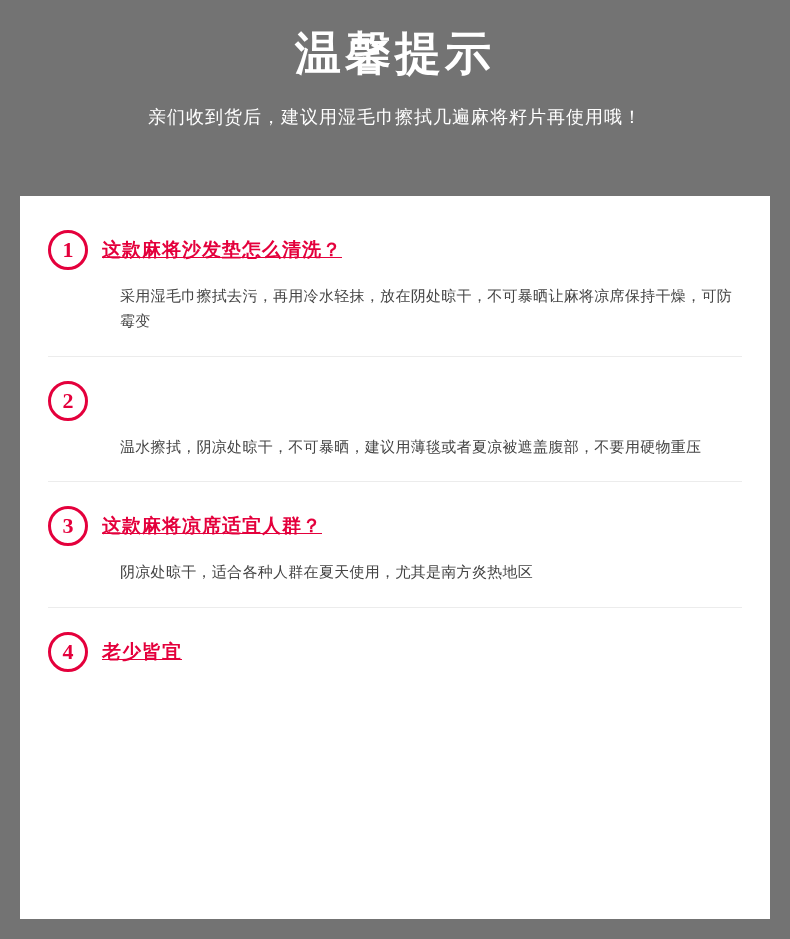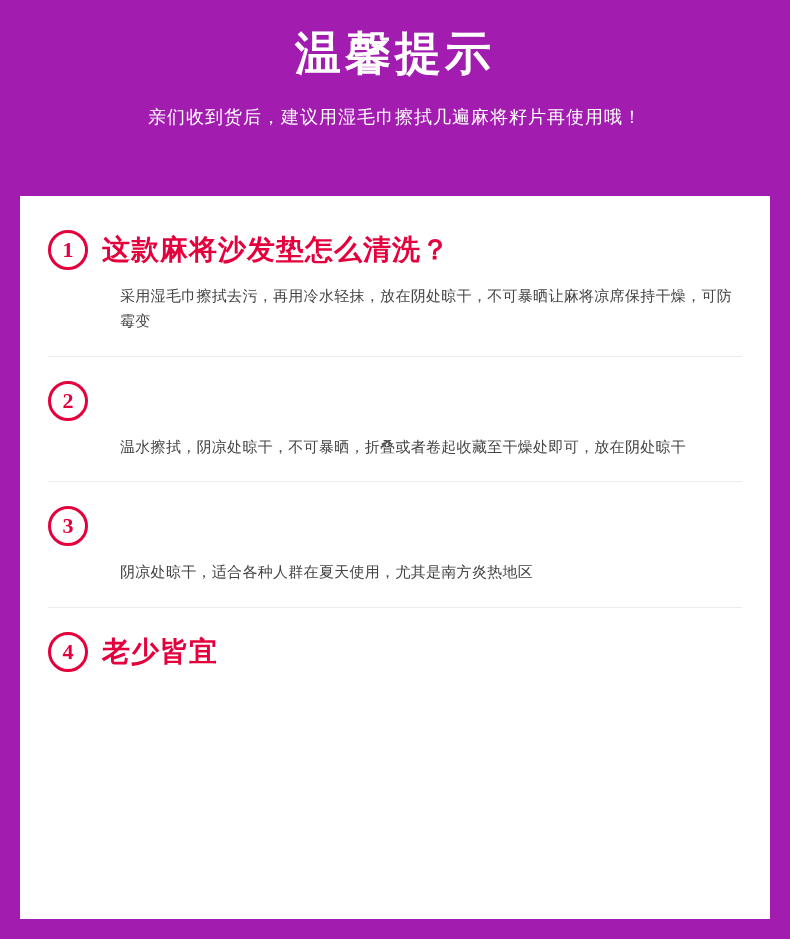--- a/index.html
+++ b/index.html
@@ -10,21 +10,21 @@
     width: 790px;
     height: 939px;
     background: #e4003c;
     font-family: "Liberation Sans", sans-serif;
     overflow: hidden;
   }
   .page {
     position: relative;
     width: 790px;
     height: 939px;
-    background: #a21caf;
+    background: #737373;
     box-sizing: border-box;
   }
   .header {
     padding-top: 26px;
     text-align: center;
   }
   .header-title {
     color: #ffffff;
     font-size: 46px;
     font-weight: bold;
@@ -72,24 +72,25 @@
     font-size: 22px;
     font-weight: bold;
     display: flex;
     align-items: center;
     justify-content: center;
     box-sizing: border-box;
     font-family: "Liberation Serif", serif;
   }
   .qa-q {
     color: #e4003c;
-    font-size: 28px;
+    font-size: 19px;
     font-weight: bold;
     letter-spacing: 1px;
     line-height: 1.2;
+    text-decoration: underline;
   }
   .qa-a {
     margin: 14px 0 0 72px;
     color: #444444;
     font-size: 15px;
     line-height: 1.65;
     letter-spacing: 0.3px;
     max-width: 640px;
   }
 </style>
@@ -110,26 +111,27 @@
         <div class="badge">1</div>
         <div class="qa-q">这款麻将沙发垫怎么清洗？</div>
       </div>
       <div class="qa-a">采用湿毛巾擦拭去污，再用冷水轻抹，放在阴处晾干，不可暴晒让麻将凉席保持干燥，可防霉变</div>
     </div>
 
     <div class="qa-item">
       <div class="qa-head">
         <div class="badge">2</div>
       </div>
-      <div class="qa-a">温水擦拭，阴凉处晾干，不可暴晒，折叠或者卷起收藏至干燥处即可，放在阴处晾干</div>
+      <div class="qa-a">温水擦拭，阴凉处晾干，不可暴晒，建议用薄毯或者夏凉被遮盖腹部，不要用硬物重压</div>
     </div>
 
     <div class="qa-item">
       <div class="qa-head">
         <div class="badge">3</div>
+        <div class="qa-q">这款麻将凉席适宜人群？</div>
       </div>
       <div class="qa-a">阴凉处晾干，适合各种人群在夏天使用，尤其是南方炎热地区</div>
     </div>
 
     <div class="qa-item">
       <div class="qa-head">
         <div class="badge">4</div>
         <div class="qa-q">老少皆宜</div>
       </div>
     </div>

